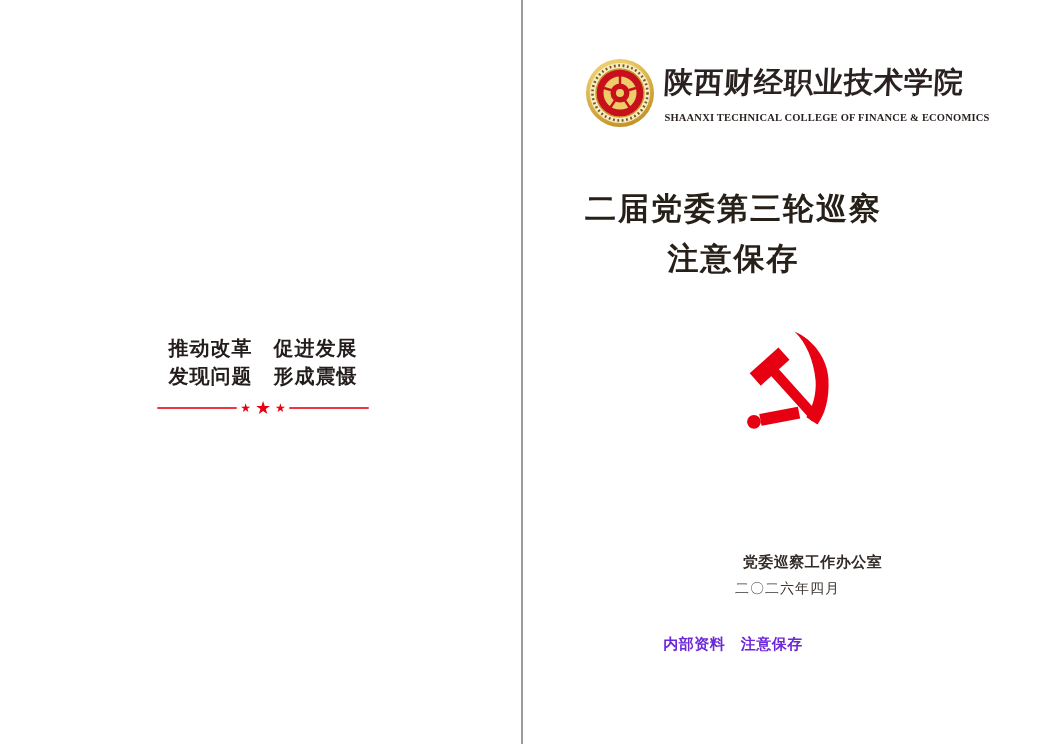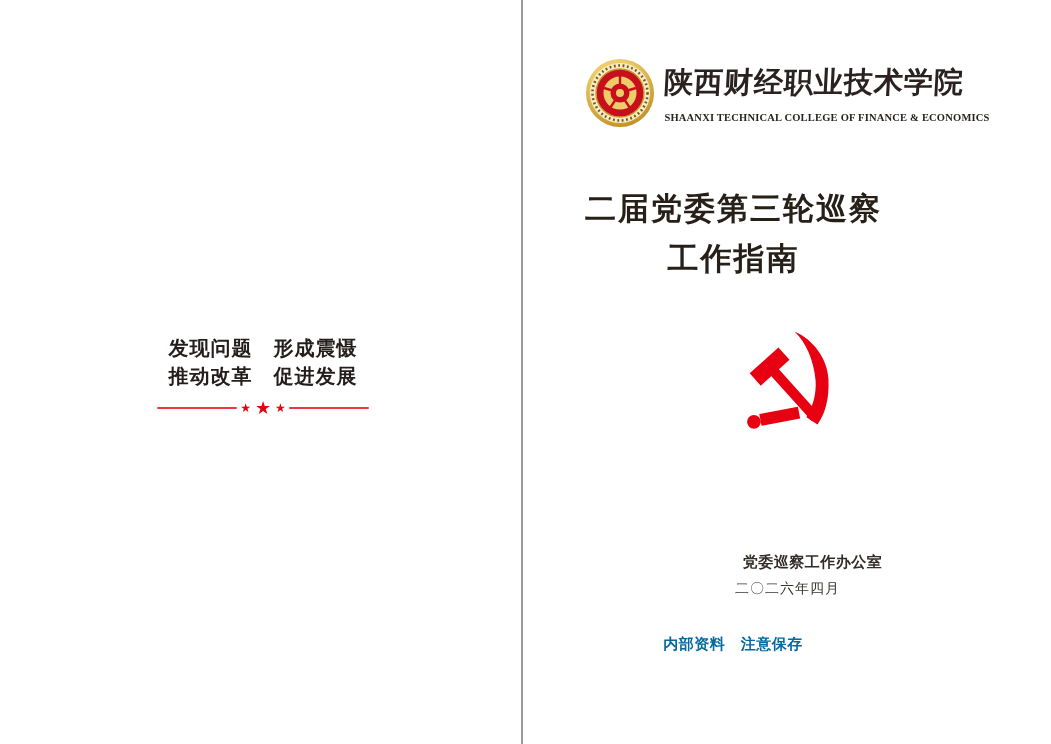--- a/index.html
+++ b/index.html
@@ -83,32 +83,32 @@
     letter-spacing:0.5px;color:#332b27;margin-left:25px;
   }
   .rp-date{
     position:absolute;left:524px;top:580px;width:527px;
     text-align:center;font-size:14px;font-weight:normal;
     letter-spacing:1px;color:#3a322e;
   }
   .rp-notice{
     position:absolute;left:524px;top:635px;width:418px;
     text-align:center;font-size:15px;font-weight:bold;
-    letter-spacing:0.5px;color:#0369a1;
+    letter-spacing:0.5px;color:#6d28d9;
   }
 </style>
 </head>
 <body>
 
 <div class="spread">
 
   <div>
     <div class="slogan-block">
+      <div class="slogan-line">推动改革　促进发展</div>
       <div class="slogan-line">发现问题　形成震慑</div>
-      <div class="slogan-line">推动改革　促进发展</div>
       <div class="star-divider">
         <span class="rule"></span>
         <span class="star small">★</span>
         <span class="star big">★</span>
         <span class="star small">★</span>
         <span class="rule"></span>
       </div>
     </div>
   </div>
 
@@ -139,21 +139,21 @@
         <circle cx="35" cy="35" r="4" fill="#eccd6a"></circle>
       </svg>
       <div class="college-names">
         <div class="college-cn">陕西财经职业技术学院</div>
         <div class="college-en">SHAANXI TECHNICAL COLLEGE OF FINANCE &amp; ECONOMICS</div>
       </div>
     </div>
 
     <div class="rp-title">
       <div class="t-line">二届党委第三轮巡察</div>
-      <div class="t-line">工作指南</div>
+      <div class="t-line">注意保存</div>
     </div>
 
     <div class="emblem-wrap">
       <svg class="emblem" viewBox="0 0 100 105">
         <g fill="#e60012">
 
           <path d="M57,1 C78,10 93,31 94,53 C95,75 90,91 82,102 L70,94
                    C77,83 81,68 80,54 C78,33 70,13 57,1 Z"></path>
 
           <path d="M62,89 L20,97" stroke="#e60012" stroke-width="13" fill="none"></path>

